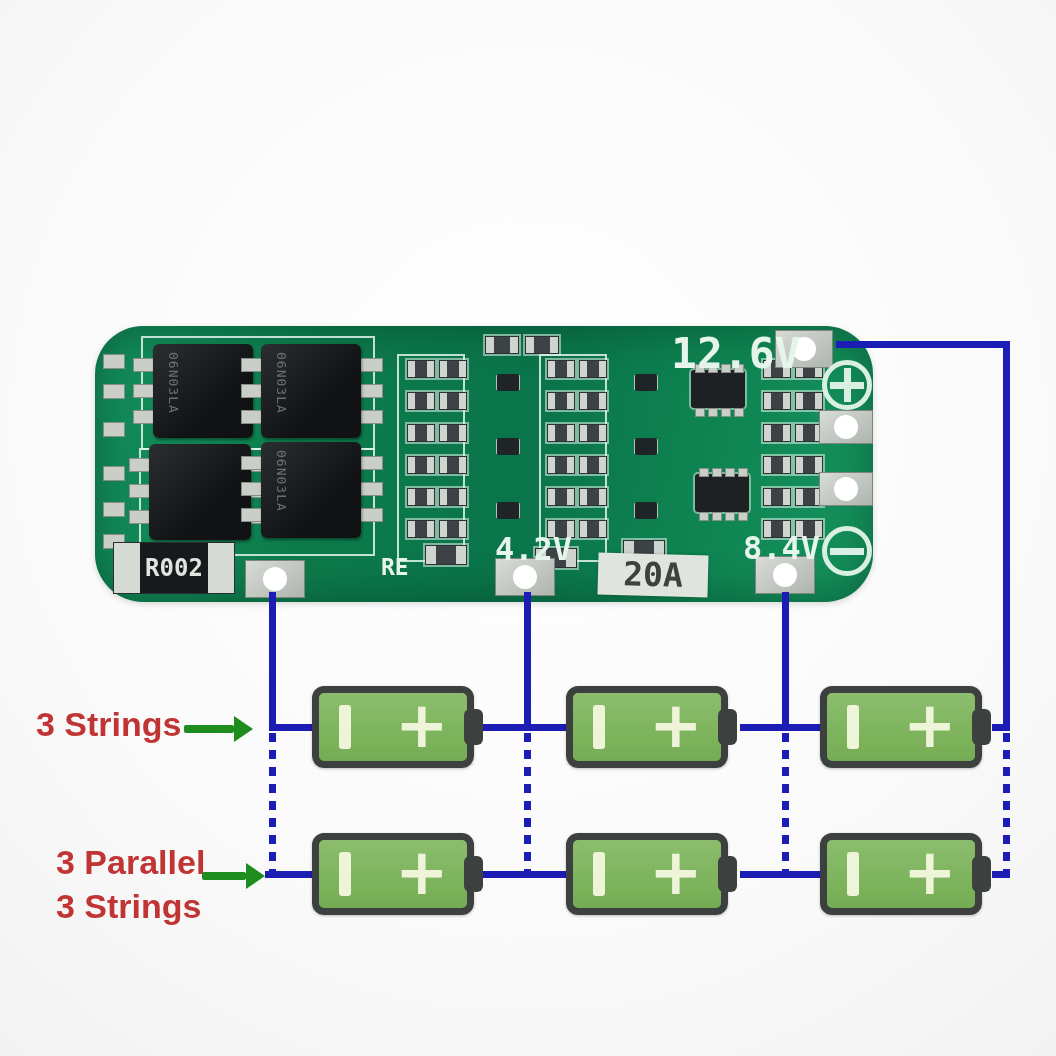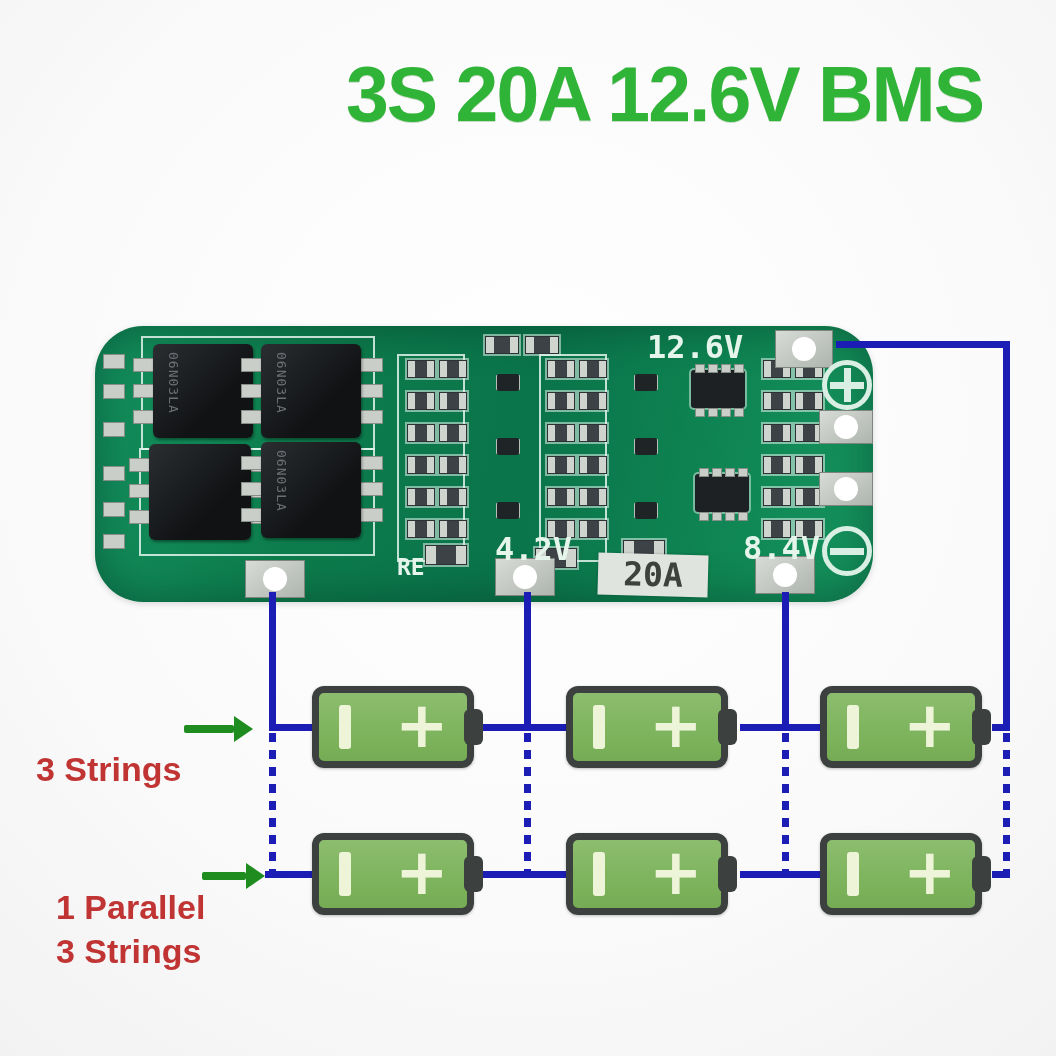--- a/index.html
+++ b/index.html
@@ -6,24 +6,24 @@
   .page{position:relative;width:1056px;height:1056px;background:radial-gradient(circle at 50% 40%, #ffffff 0%, #fafafa 60%, #f2f2f2 100%);
         font-family:"Liberation Sans",sans-serif;overflow:hidden;}
   .abs{position:absolute;}
   .title{left:346px;top:50px;font-size:77px;font-weight:bold;color:#30b437;letter-spacing:-2px;white-space:nowrap;
          text-shadow:0 1px 0 rgba(40,120,40,.25);}
   .subtitle{left:244px;top:226px;font-size:56px;font-weight:bold;color:#c12020;letter-spacing:-1px;white-space:nowrap;}
   .board{left:95px;top:326px;width:778px;height:276px;border-radius:48px;z-index:1;
          background:linear-gradient(100deg,#13905d 0%,#0d7c4c 28%,#0a744a 55%,#0f8653 80%,#16945f 100%);
          box-shadow:inset 0 0 46px rgba(0,40,24,.45), 0 2px 6px rgba(0,0,0,.15);}
   .silk{position:absolute;font-family:"DejaVu Sans Mono",monospace;font-weight:bold;color:#e6f5ec;z-index:5;white-space:nowrap;}
-  .lbl-126{left:552px;top:2px;font-size:32px;}
+  .lbl-126{left:576px;top:2px;font-size:43px;}
   .lbl-42{left:400px;top:204px;font-size:32px;}
   .lbl-84{left:648px;top:203px;font-size:32px;}
-  .lbl-re{left:286px;top:228px;font-size:23px;margin-left:16px;}
+  .lbl-re{left:286px;top:228px;font-size:23px;}
   .sticker{left:503px;top:228px;width:110px;height:42px;background:#e0e4df;color:#3d423d;z-index:6;
            font-family:"DejaVu Sans Mono",monospace;font-weight:bold;font-size:33px;text-align:center;line-height:42px;
            transform:rotate(1.5deg);box-shadow:0 0 3px rgba(0,0,0,.25);}
   .shunt{left:18px;top:216px;width:120px;height:50px;background:linear-gradient(90deg,#d6dad5 0 22%,#17191c 22% 78%,#d6dad5 78%);
          border:1px solid #2a2e31;z-index:4;color:#dfe5df;font-family:"DejaVu Sans Mono",monospace;font-weight:bold;
          font-size:24px;text-align:center;line-height:50px;}
   .mpad{position:absolute;background:linear-gradient(145deg,#d8dcd7,#aeb4ae);border:1px solid #7e847e;z-index:4;}
   .mpad::after{content:"";position:absolute;left:50%;top:50%;width:24px;height:24px;margin:-12px 0 0 -12px;border-radius:50%;background:#ffffff;}
   .pcircle{position:absolute;width:40px;height:40px;border:5px solid #d9efe4;border-radius:50%;z-index:5;}
   .pcircle::before{content:"";position:absolute;left:3px;right:3px;top:50%;margin-top:-3.5px;height:7px;background:#d9efe4;}
@@ -43,40 +43,40 @@
           box-shadow:0 0 0 2px rgba(226,243,236,.5);}
   .wire{position:absolute;background:#1c1db5;z-index:2;}
   .wire-dot{position:absolute;width:7px;z-index:2;
           background:repeating-linear-gradient(180deg,#1c1db5 0 9px,rgba(0,0,0,0) 9px 17px);}
   .battery{position:absolute;width:162px;height:82px;box-sizing:border-box;border:7px solid #3c4140;border-radius:12px;
           background:linear-gradient(180deg,#8cbd6e 0%,#7bb25a 70%,#74ab54 100%);z-index:3;box-shadow:0 1px 3px rgba(0,0,0,.25);}
   .bat-minus{position:absolute;left:20px;top:12px;width:12px;height:44px;background:#eef4d8;border-radius:3px;}
   .bat-plus{position:absolute;left:76px;top:-6px;color:#eef4d8;font-weight:bold;font-size:64px;line-height:76px;
             font-family:"DejaVu Sans",sans-serif;}
   .bat-nub{position:absolute;left:145px;top:16px;width:19px;height:36px;background:#3c4140;border-radius:6px;}
-  .anno{color:#c03434;font-weight:bold;font-size:34px;z-index:4;white-space:nowrap;line-height:44px;margin-top:45px;}
+  .anno{color:#c03434;font-weight:bold;font-size:34px;z-index:4;white-space:nowrap;line-height:44px;}
   .arrow-shaft{position:absolute;height:8px;background:#1e8c1e;z-index:4;border-radius:2px;}
   .arrow-head{position:absolute;width:0;height:0;border-left:19px solid #1e8c1e;border-top:13px solid rgba(0,0,0,0);
               border-bottom:13px solid rgba(0,0,0,0);z-index:4;}
   .watermark{left:128px;top:414px;font-size:128px;font-weight:bold;color:#5a5a5a;opacity:.24;letter-spacing:52px;
              z-index:6;white-space:nowrap;}
 </style>
 </head>
 <body>
 
 <div class="page">
 
-  <div class="abs title">3S 20A 12.6V BMS</div>
 
   <div class="abs board" id="board">
     <div class="silk lbl-126">12.6V</div>
     <div class="silk lbl-42">4.2V</div>
     <div class="silk lbl-84">8.4V</div>
     <div class="silk lbl-re">RE</div>
     <div class="sticker abs">20A</div>
+    <div class="shunt abs">R002</div>
 
     <div class="mpad" style="left:680px;top:4px;width:56px;height:36px;"></div>
     <div class="mpad" style="left:150px;top:234px;width:58px;height:36px;"></div>
     <div class="mpad" style="left:400px;top:232px;width:58px;height:36px;"></div>
     <div class="mpad" style="left:660px;top:230px;width:58px;height:36px;"></div>
     <div class="mpad" style="left:724px;top:84px;width:52px;height:32px;"></div>
     <div class="mpad" style="left:724px;top:146px;width:52px;height:32px;"></div>
 
     <div class="pcircle plus" style="left:727px;top:34px;"></div>
     <div class="pcircle minus" style="left:727px;top:200px;"></div>
@@ -241,21 +241,21 @@
         <div class="bat-minus" style="left: 20px; top: 12px; width: 12px; height: 44px;"></div>
         <div class="bat-plus">+</div>
         <div class="bat-nub" style="left: 145px; top: 16px; width: 19px; height: 36px;"></div>
       </div>
     </div>
 
   <div class="abs anno" style="left:36px;top:702px;">
     <span>3 Strings</span>
   </div>
   <div class="abs anno" style="left:56px;top:840px;">
-    <div>1 Parallel</div>
+    <div>3 Parallel</div>
     <div>3 Strings</div>
   </div>
   <div class="arrow-shaft" style="left:184px;top:725px;width:50px;"></div>
   <div class="arrow-head" style="left:234px;top:716px;"></div>
   <div class="arrow-shaft" style="left:202px;top:872px;width:44px;"></div>
   <div class="arrow-head" style="left:246px;top:863px;"></div>
 
 </div>
 
 </body></html>

